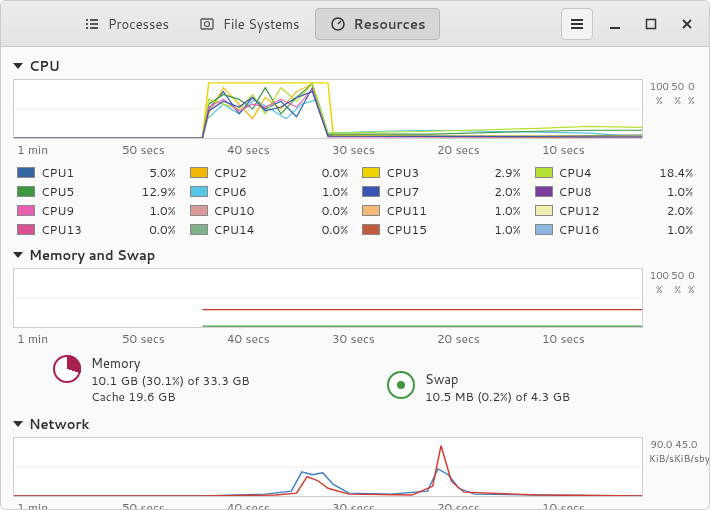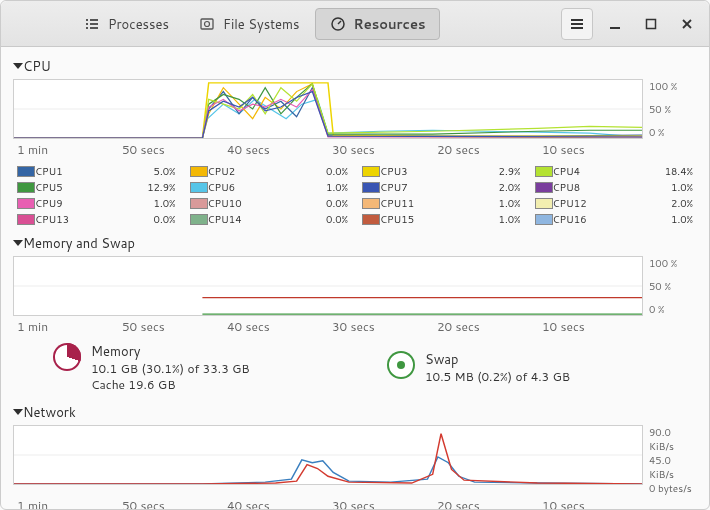--- a/index.html
+++ b/index.html
@@ -80,21 +80,22 @@
     color: #333;
   }
   .content {
     flex: 1;
     overflow-y: auto;
     padding: 4px 12px 0 12px;
   }
   .section-header {
     display: flex;
     align-items: center;
-    font-weight: normal;
+    gap: 6px;
+    font-weight: bold;
     font-size: 13px;
     margin: 6px 0 4px 0;
     cursor: pointer;
   }
   .tri {
     width: 0; height: 0;
     border-left: 5px solid transparent;
     border-right: 5px solid transparent;
     border-top: 6px solid #2e2e2e;
   }
@@ -107,54 +108,55 @@
     flex: 1;
     height: 60px;
     border: 1px solid #cfcfcf;
     background: #fff;
     position: relative;
   }
   .chart svg { width: 100%; height: 100%; display: block; }
   .yaxis {
     width: 48px;
     display: flex;
-    flex-direction: column;
+    flex-direction: row;
     justify-content: space-between;
     font-size: 10px;
     color: #666;
-    text-align: left;
+    text-align: center;
   }
   .xaxis {
     display: flex;
     justify-content: space-between;
     font-size: 12px;
     color: #666;
     padding: 2px 50px 0 4px;
   }
   .xaxis span { flex: 1; }
   .cpu-grid {
     display: grid;
     grid-template-columns: repeat(4, 1fr);
     gap: 2px 14px;
     padding: 6px 4px 2px 4px;
   }
   .cpu-item {
     display: flex;
     align-items: center;
-    font-size: 10px;
+    gap: 6px;
+    font-size: 12px;
   }
   .swatch {
     width: 18px; height: 11px;
     border: 1px solid #888;
   }
   .cpu-item .lab { flex: 1; }
   .cpu-item .pct { min-width: 40px; text-align: right; }
   .mem-row {
     display: flex;
-    align-items: center;
+    align-items: flex-end;
     gap: 24px;
     padding: 8px 0 4px 40px;
   }
   .mem-item {
     display: flex;
     align-items: flex-start;
     gap: 10px;
     flex: 1;
   }
   .pie {

